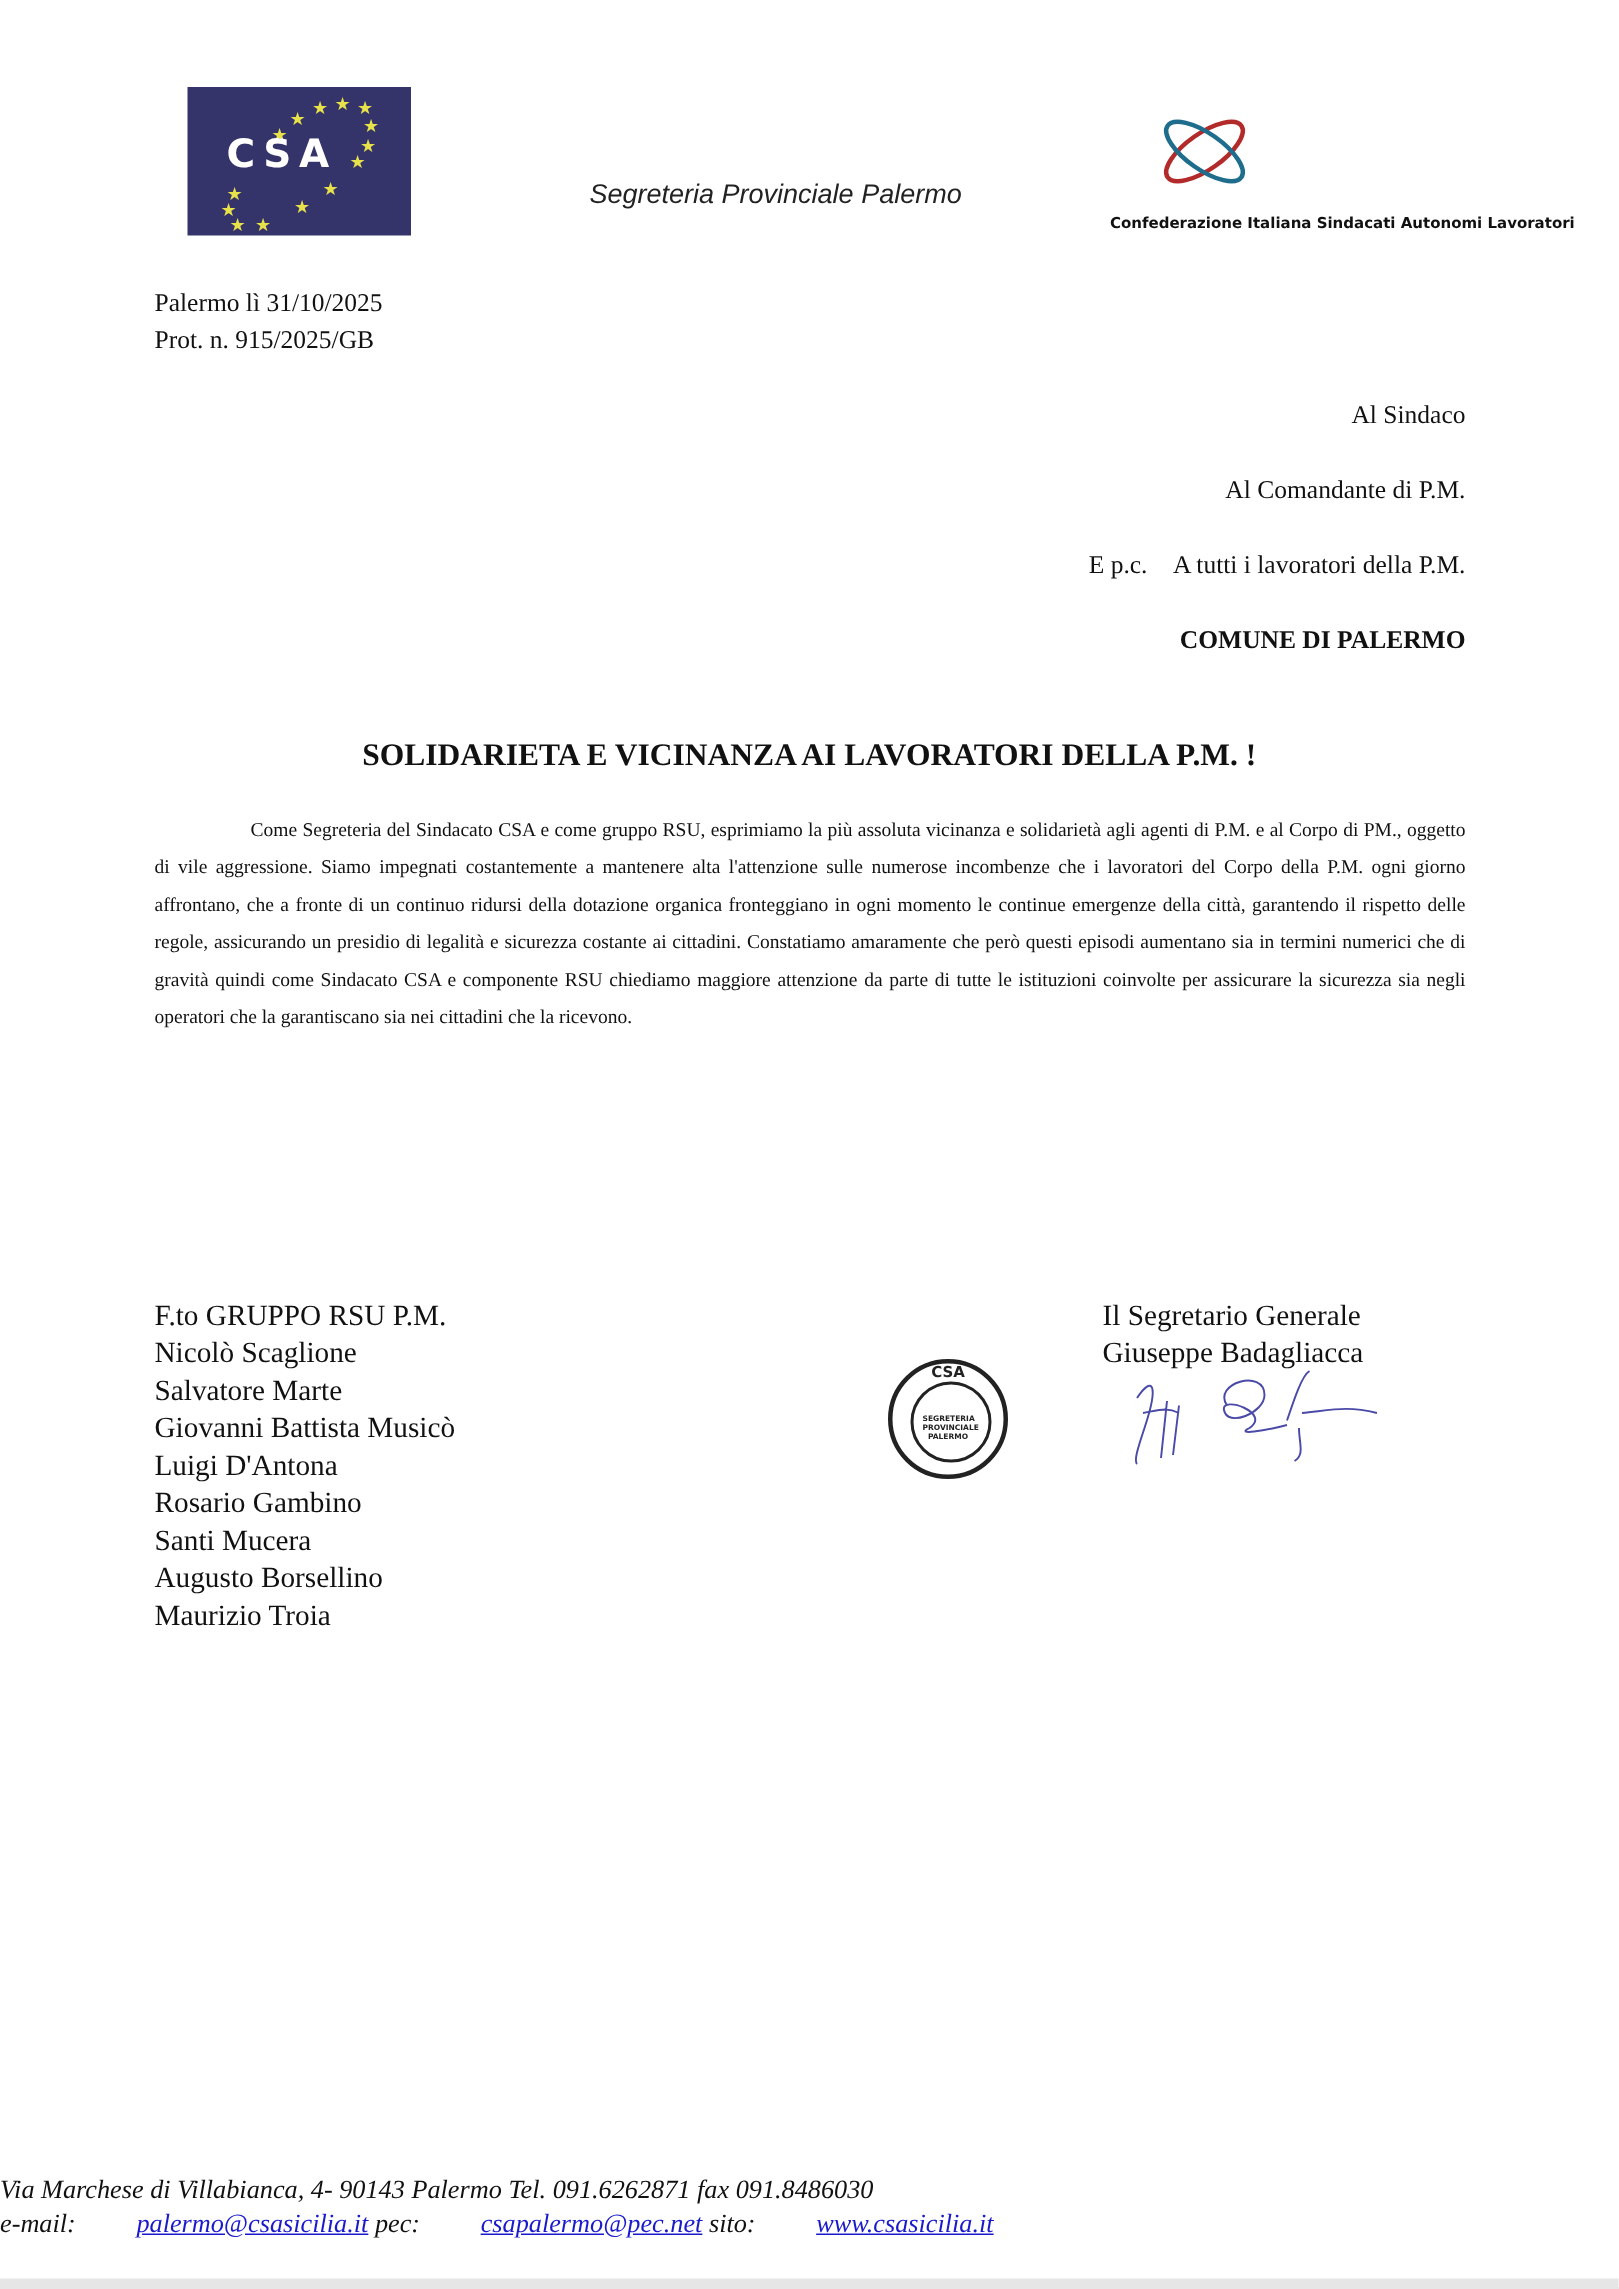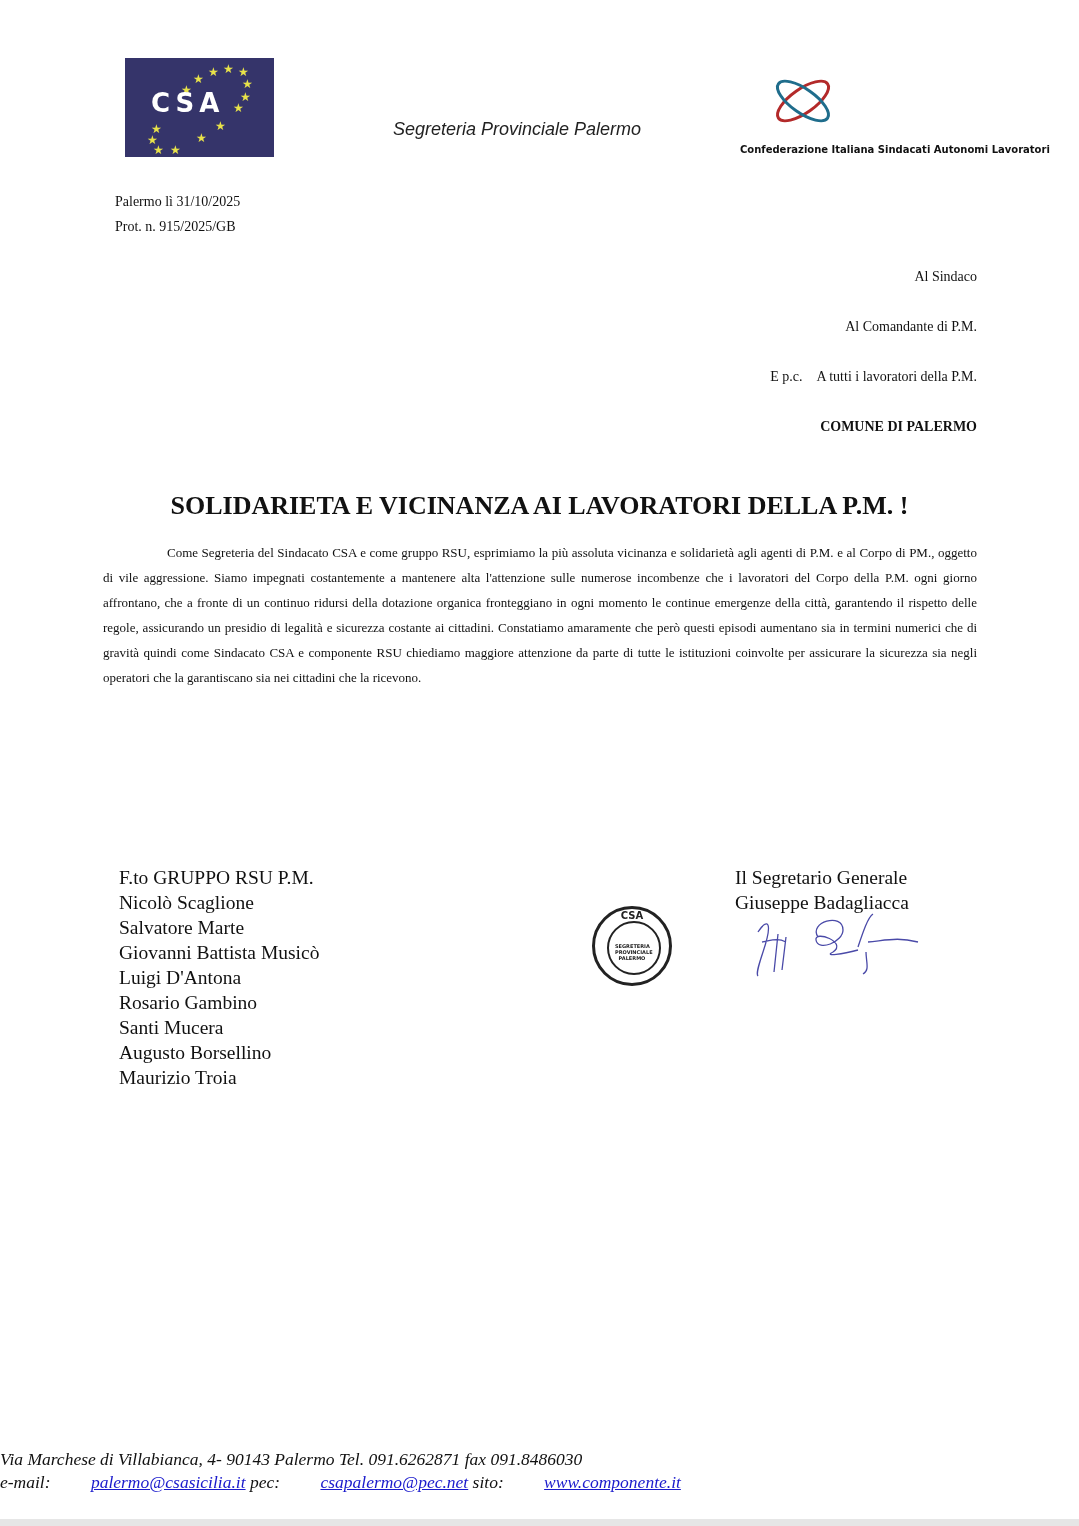--- a/index.html
+++ b/index.html
@@ -8,27 +8,27 @@
     font-family: "Liberation Serif", "DejaVu Serif", serif; color: #111;
   }
   .abs { position: absolute; }
   .csa-logo { left: 125px; top: 58px; width: 149px; height: 99px; background: #35346a; }
   .csa-logo .txt { position: absolute; left: 26px; top: 30px; font-family: "DejaVu Sans", sans-serif; font-weight: bold; color: #fff; font-size: 26px; letter-spacing: 5px; }
   .star { position: absolute; color: #e8e24a; font-size: 12px; line-height: 12px; }
   .seg-prov { left: 393px; top: 119px; font-family: "Liberation Sans", sans-serif; font-style: italic; font-size: 18px; color: #222; }
   .cisal { left: 722px; top: 62px; width: 290px; height: 100px; }
   .cisal .word { position: absolute; left: 60px; top: 12px; font-family: "Liberation Serif", serif; font-style: italic; font-size: 50px; color: #1f6d8c; letter-spacing: 1px; }
   .cisal .sub { position: absolute; left: 4px; top: 82px; font-family: "DejaVu Sans", sans-serif; font-weight: bold; font-size: 10px; color: #111; white-space: nowrap; margin-left: 14px; }
-  .txt19 { font-size: 14px; line-height: 25px; margin-left: 12px; }
+  .txt19 { font-size: 17px; line-height: 25px; }
   .right { text-align: center; right: 102px; }
-  .title { left: 0; width: 1079px; text-align: center; top: 491px; font-weight: bold; font-size: 26px; }
+  .title { left: 0; width: 1079px; text-align: center; top: 491px; font-weight: bold; font-size: 21px; }
   .body-text { left: 103px; width: 874px; top: 540px; font-size: 13px; line-height: 25px; text-align: justify; }
   .body-text p { margin: 0; text-indent: 64px; }
   .names { left: 103px; top: 865px; font-size: 19.5px; line-height: 25px; }
-  .names div { white-space: nowrap; margin-left: 16px; }
+  .names div { white-space: nowrap; }
   .secretary { left: 735px; top: 865px; font-size: 19.5px; line-height: 25px; }
   .stamp { left: 592px; top: 906px; width: 80px; height: 80px; border: 3px solid #222; border-radius: 50%; box-sizing: border-box; }
   .stamp .inner { position: absolute; left: 12px; top: 12px; width: 50px; height: 50px; border: 2px solid #222; border-radius: 50%; }
   .stamp .lbl { position: absolute; width: 100%; text-align: center; font-family: "DejaVu Sans", sans-serif; font-weight: bold; color: #222; }
   .signature { left: 748px; top: 912px; width: 175px; height: 65px; }
   .footer { left: 0; width: 1079px; top: 1448px; font-style: italic; font-size: 17.5px; line-height: 23px; color: #111; }
   .footer a { color: #1a1acc; text-decoration: underline; margin-left: 36px; }
   .bottom-bar { left: 0; top: 1519px; width: 1079px; height: 7px; background: #e6e6e6; }
 </style>
 </head>
@@ -108,17 +108,17 @@
 </svg>
 
 <div class="abs footer">
   <div>Via  Marchese di Villabianca, 4- 90143 Palermo Tel. 091.6262871 fax 091.8486030</div>
   <div>
     <span>e-mail:</span>
     <a>palermo@csasicilia.it</a>
     <span>pec:</span>
     <a>csapalermo@pec.net</a>
     <span>sito:</span>
-    <a>www.componente.it</a>
+    <a>www.csasicilia.it</a>
   </div>
 </div>
 
 <div class="abs bottom-bar"></div>
 
 </body></html>

